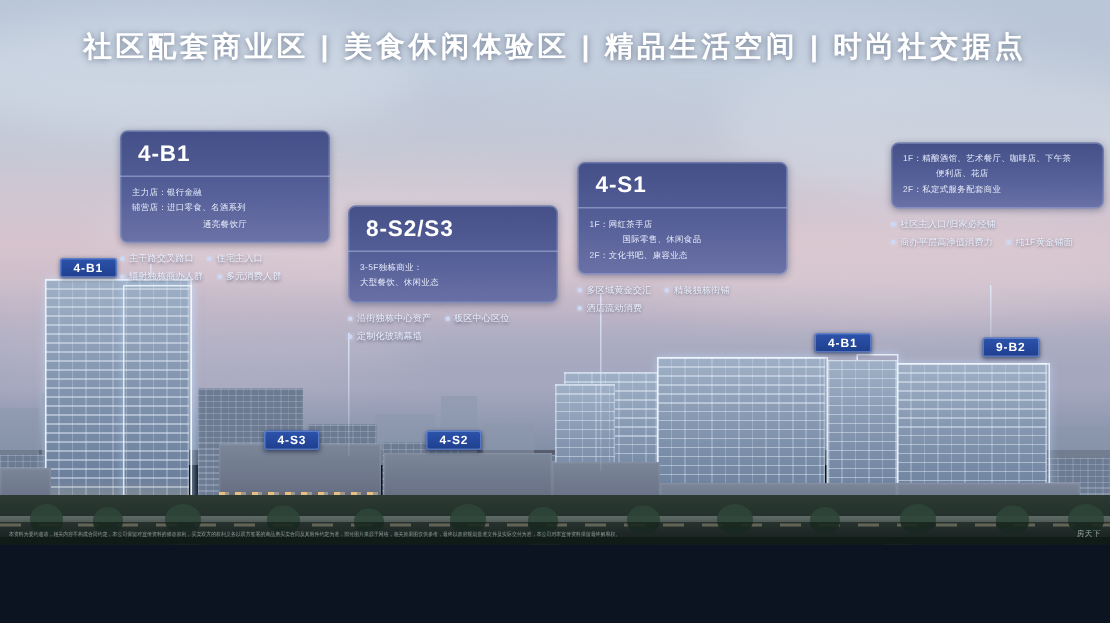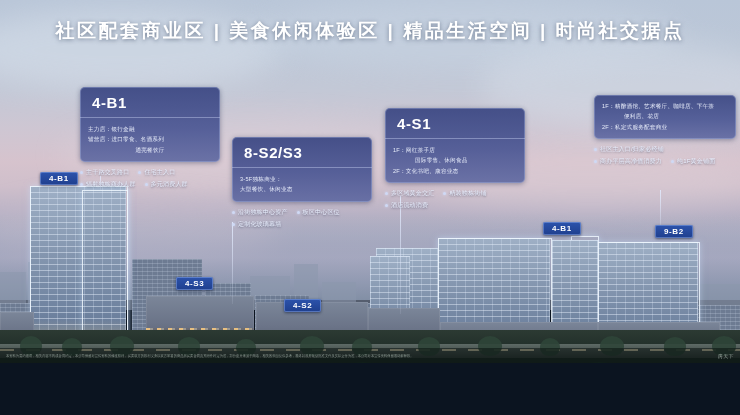--- a/index.html
+++ b/index.html
@@ -430,22 +430,22 @@
           </span>
         <span class="bullet">
             <span class="dot"></span>
             <span>纯1F黄金铺面</span>
           </span>
       </div>
     </div>
   </div>
 
   <div class="tag" style="left:40px;top:172px;"><span>4-B1</span></div>
-  <div class="tag" style="left:176px;top:277px;"><span>4-S3</span></div>
-  <div class="tag" style="left:284px;top:299px;"><span>4-S2</span></div>
+  <div class="tag" style="left:176px;top:287px;"><span>4-S3</span></div>
+  <div class="tag" style="left:284px;top:287px;"><span>4-S2</span></div>
   <div class="tag" style="left:543px;top:222px;"><span>4-B1</span></div>
   <div class="tag" style="left:655px;top:225px;"><span>9-B2</span></div>
 
   <div class="footer">
     <div class="f-text">本资料为要约邀请，相关内容不构成合同约定，本公司保留对宣传资料的修改权利，买卖双方的权利义务以双方签署的商品房买卖合同及其附件约定为准，部分图片来源于网络，相关效果图仅供参考，最终以政府规划批准文件及实际交付为准，本公司对本宣传资料保留最终解释权。</div>
     <div class="f-mark">房天下</div>
   </div>
 
 </div>
 

